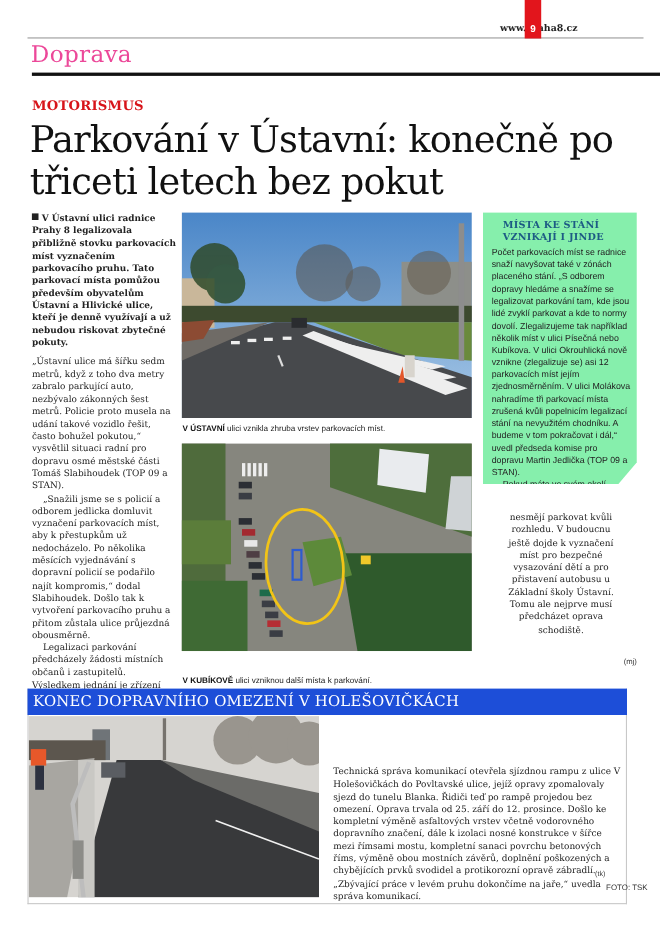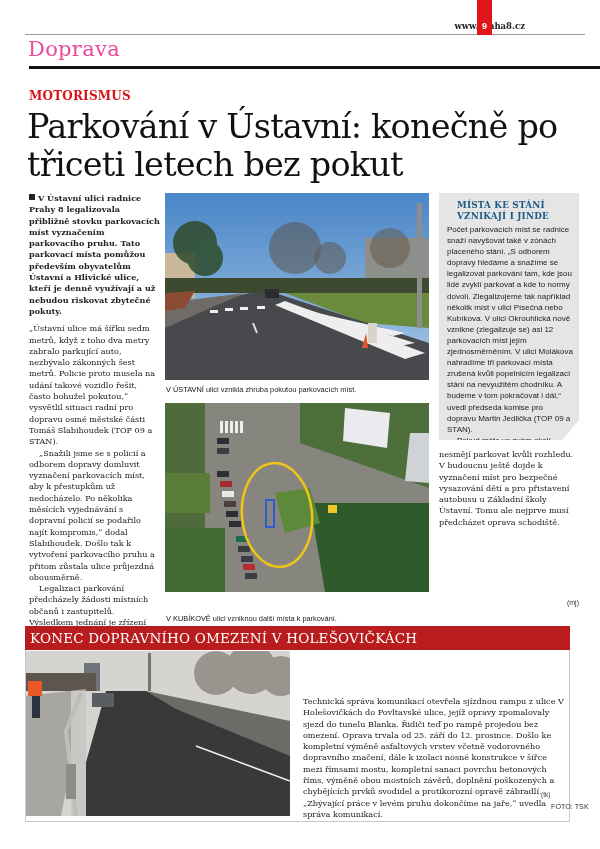--- a/index.html
+++ b/index.html
@@ -23,36 +23,36 @@
   .col-left p { margin: 0; }
   .perex { font-weight: bold; margin-bottom: 6px !important; }
   .perex .sq { display: inline-block; width: 6px; height: 6px; background: #222; margin-right: 3px; vertical-align: 1px; }
   .indent { text-indent: 10px; }
 
   
   .photo { position: absolute; overflow: hidden; }
   .photo1 { left: 165px; top: 193px; width: 264px; height: 187px; }
   .photo2 { left: 165px; top: 403px; width: 264px; height: 189px; }
   .caption { position: absolute; left: 166px; font-family: "Liberation Sans", sans-serif; font-size: 7.4px; color: #222; white-space: nowrap; }
-  .caption b { font-weight: normal; color: #111; }
+  .caption b { font-weight: bold; color: #111; }
   .cap1 { top: 385px; }
   .cap2 { top: 614px; }
 
   
-  .sidebox { position: absolute; left: 439px; top: 193px; width: 140px; height: 247px; background: #e5e5e5; padding: 7px 6px 0 8px; font-family: "Liberation Sans", sans-serif; font-size: 8.0px; line-height: 11.1px; color: #222; clip-path: polygon(0 0, 100% 0, 100% 92%, 88% 100%, 0 100%); }
+  .sidebox { position: absolute; left: 439px; top: 193px; width: 140px; height: 247px; background: #86efac; padding: 7px 6px 0 8px; font-family: "Liberation Sans", sans-serif; font-size: 8.0px; line-height: 11.1px; color: #222; clip-path: polygon(0 0, 100% 0, 100% 92%, 88% 100%, 0 100%); }
   .sidebox .sb-title { font-family: "DejaVu Serif", serif; font-weight: bold; font-size: 8.8px; line-height: 11px; color: #1d5b84; margin-left: 10px; margin-bottom: 2px; letter-spacing: 0.2px; }
   .sidebox p { margin: 0; }
 
   .col-right { position: absolute; left: 439px; top: 449px; width: 142px; font-size: 8.1px; line-height: 11.3px; color: #222; }
-  .col-right p { margin: 0; }
+  .col-right p { margin: 16px; text-align: center; }
   .author { position: absolute; right: 21px; top: 599px; font-family: "Liberation Sans", sans-serif; font-size: 7px; color: #333; }
 
   
   .bottom-box { position: absolute; left: 25px; top: 626px; width: 545px; height: 196px; border: 1px solid #c8c8c8; border-top: none; }
-  .bottom-header { position: absolute; left: 25px; top: 626px; width: 545px; height: 24px; background: #b91c1c; color: #fff; font-family: "DejaVu Serif", serif; font-size: 13.5px; padding: 4px 4px 0 5px; letter-spacing: 0.2px; white-space: nowrap; }
+  .bottom-header { position: absolute; left: 25px; top: 626px; width: 545px; height: 24px; background: #1d4ed8; color: #fff; font-family: "DejaVu Serif", serif; font-size: 13.5px; padding: 4px 4px 0 5px; letter-spacing: 0.2px; white-space: nowrap; }
   .photo3 { left: 26px; top: 651px; width: 264px; height: 165px; }
   .bottom-text { position: absolute; left: 303px; top: 696px; width: 262px; font-size: 8.1px; line-height: 11.3px; color: #222; }
   .bottom-text p { margin: 0; }
   .bt-author { position: absolute; left: 541px; top: 791px; font-family: "Liberation Sans", sans-serif; font-size: 6.5px; color: #444; }
   .bt-foto { position: absolute; left: 524px; top: 802px; font-family: "Liberation Sans", sans-serif; font-size: 7.2px; color: #333; margin-left: 27px; }
 </style>
 </head>
 <body>
 
 <div class="topbar">
@@ -61,21 +61,21 @@
 <div class="pagenum">9</div>
 <div class="section-title">Doprava</div>
 <div class="section-rule"></div>
 
 <div class="kicker">MOTORISMUS</div>
 <h1 class="headline">Parkování v Ústavní: konečně po třiceti letech bez pokut</h1>
 
 <div class="col-left">
   <p class="perex"><span class="sq"></span><span>V Ústavní ulici radnice Prahy 8 legalizovala přibližně stovku parkovacích míst vyznačením parkovacího pruhu. Tato parkovací místa pomůžou především obyvatelům Ústavní a Hlivické ulice, kteří je denně využívají a už nebudou riskovat zbytečné pokuty.</span></p>
   <p>„Ústavní ulice má šířku sedm metrů, když z toho dva metry zabralo parkující auto, nezbývalo zákonných šest metrů. Policie proto musela na udání takové vozidlo řešit, často bohužel pokutou,“ vysvětlil situaci radní pro dopravu osmé městské části Tomáš Slabihoudek (TOP 09 a STAN).</p>
-  <p class="indent">„Snažili jsme se s policií a odborem dopravy domluvit vyznačení parkovacích míst, aby k přestupkům už nedocházelo. Po několika měsících vyjednávání s dopravní policií se podařilo najít kompromis,“ dodal Slabihoudek. Došlo tak k vytvoření parkovacího pruhu a přitom zůstala ulice průjezdná obousměrně.</p>
+  <p class="indent">„Snažili jsme se s policií a odborem jedlicka domluvit vyznačení parkovacích míst, aby k přestupkům už nedocházelo. Po několika měsících vyjednávání s dopravní policií se podařilo najít kompromis,“ dodal Slabihoudek. Došlo tak k vytvoření parkovacího pruhu a přitom zůstala ulice průjezdná obousměrně.</p>
   <p class="indent">Legalizaci parkování předcházely žádosti místních občanů i zastupitelů. Výsledkem jednání je zřízení parkovacích míst, výhyben a snížení rychlosti. Výsledné značení také zvyšuje bezpečnost u přechodů pro chodce, v jehož blízkosti auta</p>
 </div>
 
 <div class="photo photo1">
   <svg width="264" height="187" viewBox="0 0 264 187">
     <defs>
       <linearGradient id="sky1" x1="0" y1="0" x2="0" y2="1">
         <stop offset="0" stop-color="#4a86c8"></stop>
           <stop offset="1" stop-color="#a9c9e6"></stop>
       </linearGradient>
@@ -104,21 +104,21 @@
       <rect x="75" y="114" width="8" height="3"></rect>
       <rect x="92" y="113" width="8" height="3"></rect>
     </g>
     <line x1="88" y1="130" x2="92" y2="140" stroke="#ddd" stroke-width="2"></line>
     <rect x="100" y="96" width="14" height="9" fill="#2a2c2f"></rect>
     <polygon points="197,155 203,155 201,140" fill="#e2562a"></polygon>
     <rect x="203" y="130" width="9" height="20" fill="#d8d4cd"></rect>
     <rect x="252" y="10" width="5" height="125" fill="#8d8d8d"></rect>
   </svg>
 </div>
-<div class="caption cap1"><b>V ÚSTAVNÍ</b><span> ulici vznikla zhruba pokutou parkovacích míst.</span></div>
+<div class="caption cap1"><b>V ÚSTAVNÍ</b><span> ulici vznikla zhruba vrstev parkovacích míst.</span></div>
 
 <div class="photo photo2">
   <svg width="264" height="189" viewBox="0 0 264 189">
     <rect width="264" height="189" fill="#86867e"></rect>
     <rect x="0" y="0" width="40" height="189" fill="#4f6b3c"></rect>
     <rect x="0" y="70" width="45" height="40" fill="#5b7d3a"></rect>
     <rect x="0" y="125" width="60" height="64" fill="#3f6a34"></rect>
     <polygon points="135,0 264,0 264,85 135,40" fill="#4e6e3c"></polygon>
     <polygon points="180,5 225,10 222,45 178,38" fill="#e9ebee"></polygon>
     <polygon points="245,30 264,30 264,80 240,78" fill="#cfd3d6"></polygon>

